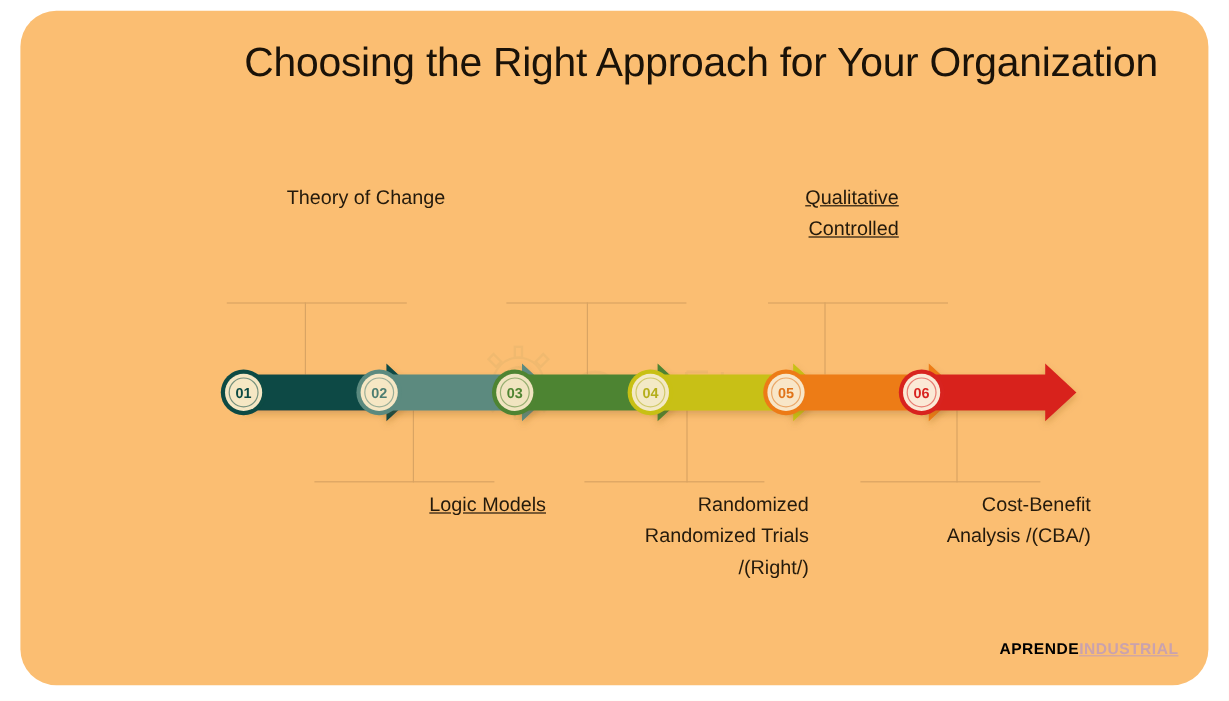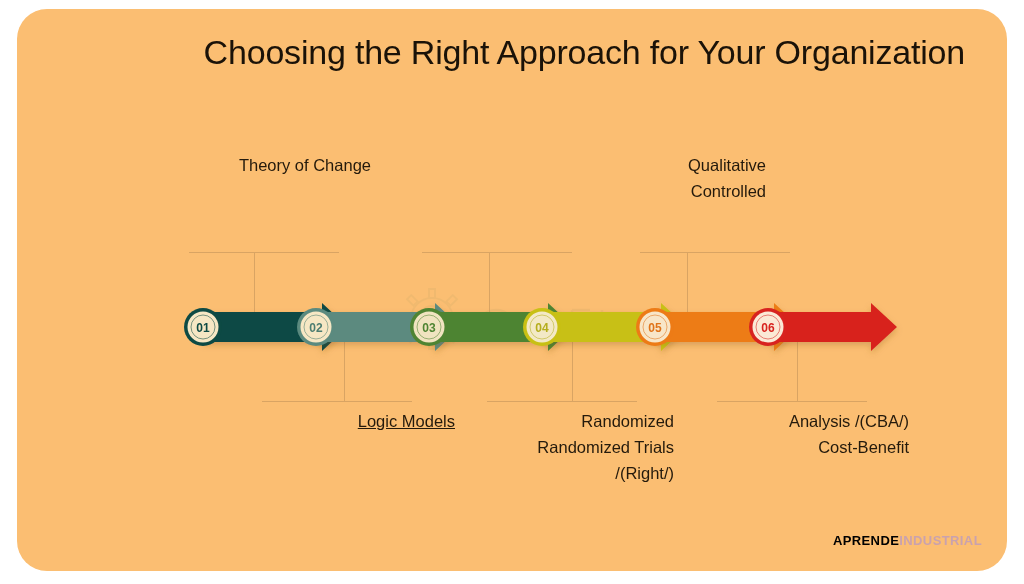--- a/index.html
+++ b/index.html
@@ -83,21 +83,21 @@
   
   #brand {
     position: absolute;
     right: 25px;
     bottom: 23px;
     font-size: 13px;
     font-weight: bold;
     letter-spacing: 0.4px;
   }
   #brand .b1 { color: #000000; }
-  #brand .b2 { color: #c9a2ae; }
+  #brand .b2 { color: #c9a2ae; text-decoration: underline; }
 </style>
 </head>
 <body>
 
 <div id="slide">
 
   <div id="title">Choosing the Right Approach for Your Organization</div>
 
   <svg class="gear-watermark" id="gear-wm-1" width="80" height="80" viewBox="0 0 80 80">
     <g fill="none" stroke="#d9b06a" stroke-width="2">
@@ -140,38 +140,38 @@
   <div class="conn-h" style="left:470px; top:392px; width:150px;"></div>
 
   <div class="conn-v" style="left:780px; top:333px; height:60px;"></div>
   <div class="conn-h" style="left:700px; top:392px; width:150px;"></div>
 
   <div class="node-label top" style="left:132px; top:143px; width:190px;margin-left:32px;">
     <div>Theory of Change</div>
   </div>
 
 
-  <div class="node-label top" style="left:579px; top:143px; width:170px;">
+  <div class="node-label top" style="left:562px; top:143px; width:170px;text-decoration:underline;">
     <div>Qualitative</div>
     <div>Controlled</div>
   </div>
 
   <div class="node-label bot" style="left:238px; top:399px; width:200px;text-decoration:underline;">
     <div>Logic Models</div>
   </div>
 
   <div class="node-label bot" style="left:467px; top:399px; width:190px;">
     <div>Randomized</div>
     <div>Randomized Trials</div>
     <div>/(Right/)</div>
   </div>
 
   <div class="node-label bot" style="left:692px; top:399px; width:200px;">
+    <div>Cost-Benefit</div>
     <div>Analysis /(CBA/)</div>
-    <div>Cost-Benefit</div>
   </div>
 
   <svg id="timeline" viewBox="0 0 990 562">
     <defs>
       <filter id="seg-shadow" x="-30%" y="-40%" width="170%" height="200%">
         <feDropShadow dx="0" dy="3" stdDeviation="3" flood-color="#8a5a20" flood-opacity="0.30"></feDropShadow>
       </filter>
     </defs>
     <g id="segments">
         <path d="M 186 303 L 305 303 L 305 294 L 331 318 L 305 342 L 305 333 L 186 333 Z" fill="#0d4a44" filter="url(#seg-shadow)"></path>

